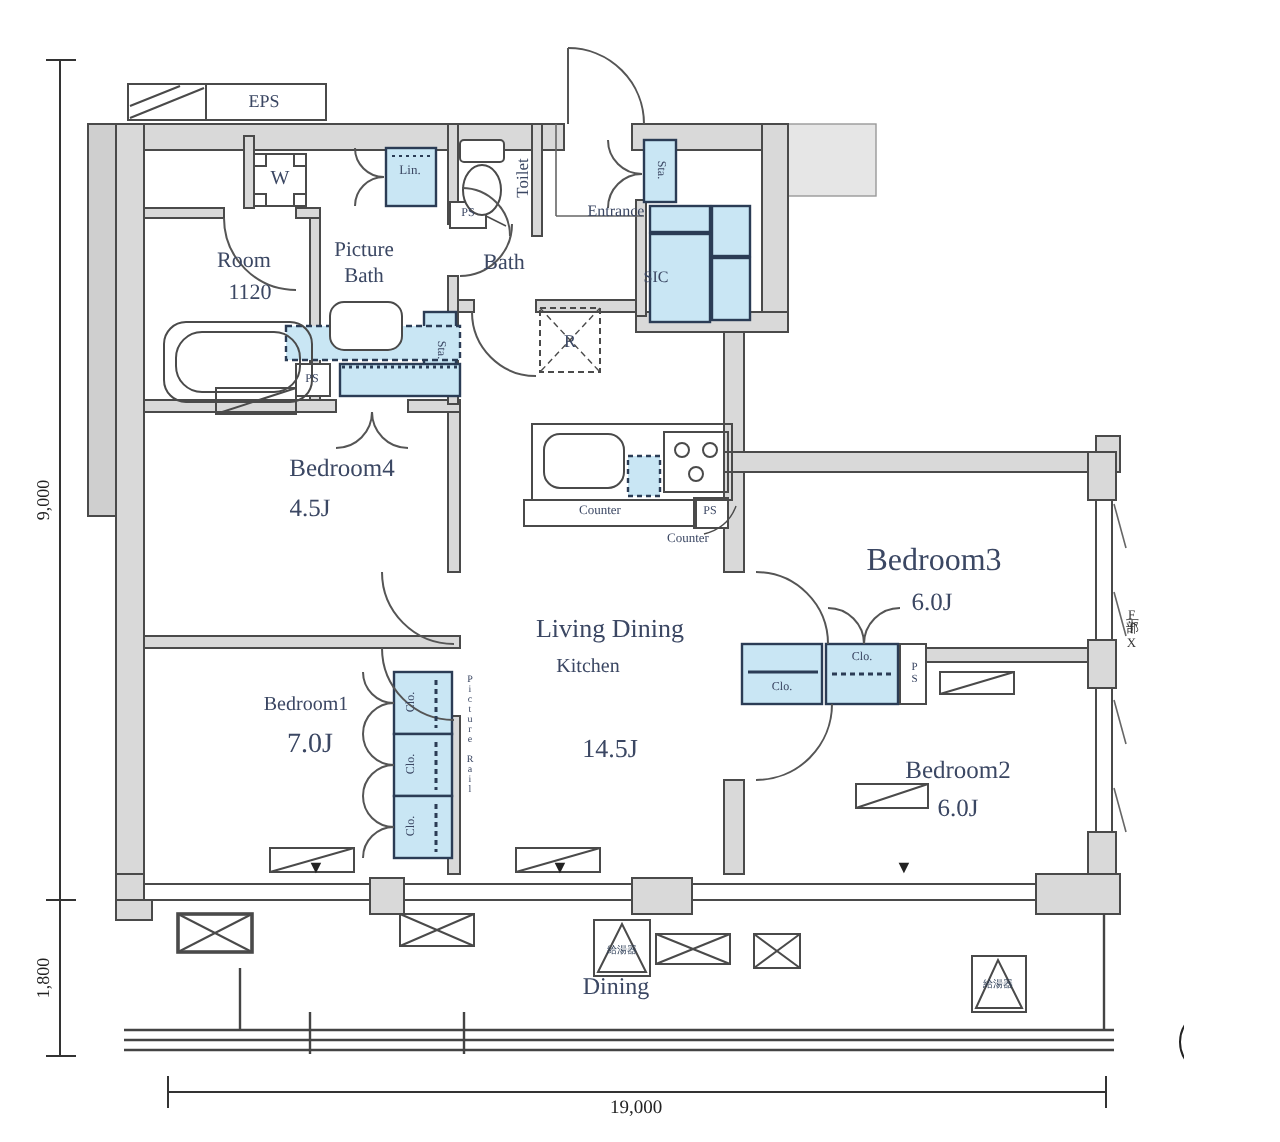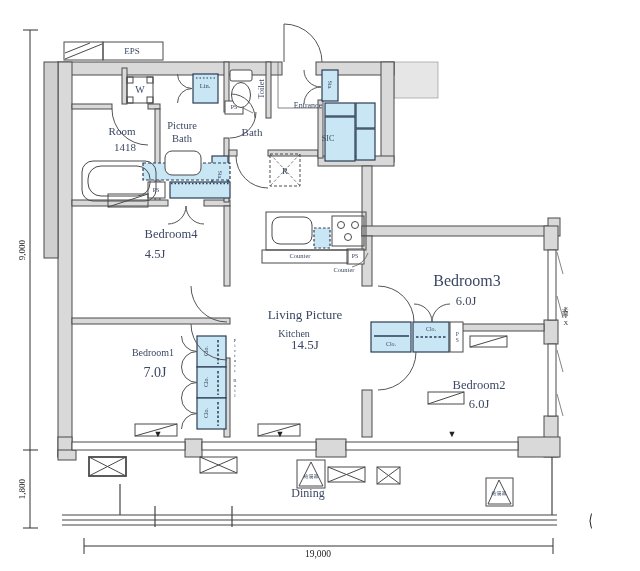--- a/index.html
+++ b/index.html
@@ -233,34 +233,34 @@
 <div class="lbl" style="left:132px;top:51px;font-size:9px">EPS</div>
 <div class="lbl" style="left:140px;top:90px;font-size:10px">W</div>
 <div class="lbl" style="left:205px;top:86px;font-size:6.5px">Lin.</div>
 <div class="lbl rotm90" style="left:261px;top:89px;font-size:8.5px">Toilet</div>
 <div class="lbl" style="left:234px;top:107px;font-size:6px">PS</div>
 <div class="lbl" style="left:308px;top:106px;font-size:8px">Entrance</div>
 <div class="lbl rot90" style="left:330px;top:85px;font-size:6px">Sta.</div>
 <div class="lbl" style="left:328px;top:139px;font-size:8px">SIC</div>
 <div class="lbl" style="left:252px;top:132px;font-size:11px">Bath</div>
 <div class="lbl" style="left:122px;top:131px;font-size:11px">Room</div>
-<div class="lbl" style="left:125px;top:147px;font-size:11px">1418</div>
+<div class="lbl" style="left:125px;top:147px;font-size:11px">1120</div>
 <div class="lbl" style="left:182px;top:126px;font-size:10.5px">Picture</div>
 <div class="lbl" style="left:182px;top:139px;font-size:10.5px">Bath</div>
 <div class="lbl rot90" style="left:220px;top:175px;font-size:6px">Sta.</div>
 <div class="lbl" style="left:156px;top:190px;font-size:6px">PS</div>
 <div class="lbl" style="left:285px;top:171px;font-size:9px">R</div>
 
 <div class="lbl" style="left:171px;top:234px;font-size:12.5px">Bedroom4</div>
 <div class="lbl" style="left:155px;top:254px;font-size:12.5px">4.5J</div>
 <div class="lbl" style="left:153px;top:353px;font-size:10px">Bedroom1</div>
 <div class="lbl" style="left:155px;top:373px;font-size:14px">7.0J</div>
-<div class="lbl" style="left:305px;top:314px;font-size:13px">Living Picture</div>
+<div class="lbl" style="left:305px;top:314px;font-size:13px">Living Dining</div>
 <div class="lbl" style="left:294px;top:334px;font-size:10px">Kitchen</div>
-<div class="lbl" style="left:305px;top:344px;font-size:13px">14.5J</div>
+<div class="lbl" style="left:305px;top:374px;font-size:13px">14.5J</div>
 <div class="lbl" style="left:467px;top:281px;font-size:16px">Bedroom3</div>
 <div class="lbl" style="left:466px;top:301px;font-size:12.5px">6.0J</div>
 <div class="lbl" style="left:479px;top:385px;font-size:12.5px">Bedroom2</div>
 <div class="lbl" style="left:479px;top:404px;font-size:12.5px">6.0J</div>
 
 <div class="lbl rotm90" style="left:206px;top:351px;font-size:6px">Clo.</div>
 <div class="lbl rotm90" style="left:206px;top:382px;font-size:6px">Clo.</div>
 <div class="lbl rotm90" style="left:206px;top:413px;font-size:6px">Clo.</div>
 <div class="lbl" style="left:391px;top:344px;font-size:6px">Clo.</div>
 <div class="lbl" style="left:431px;top:329px;font-size:6px">Clo.</div>

